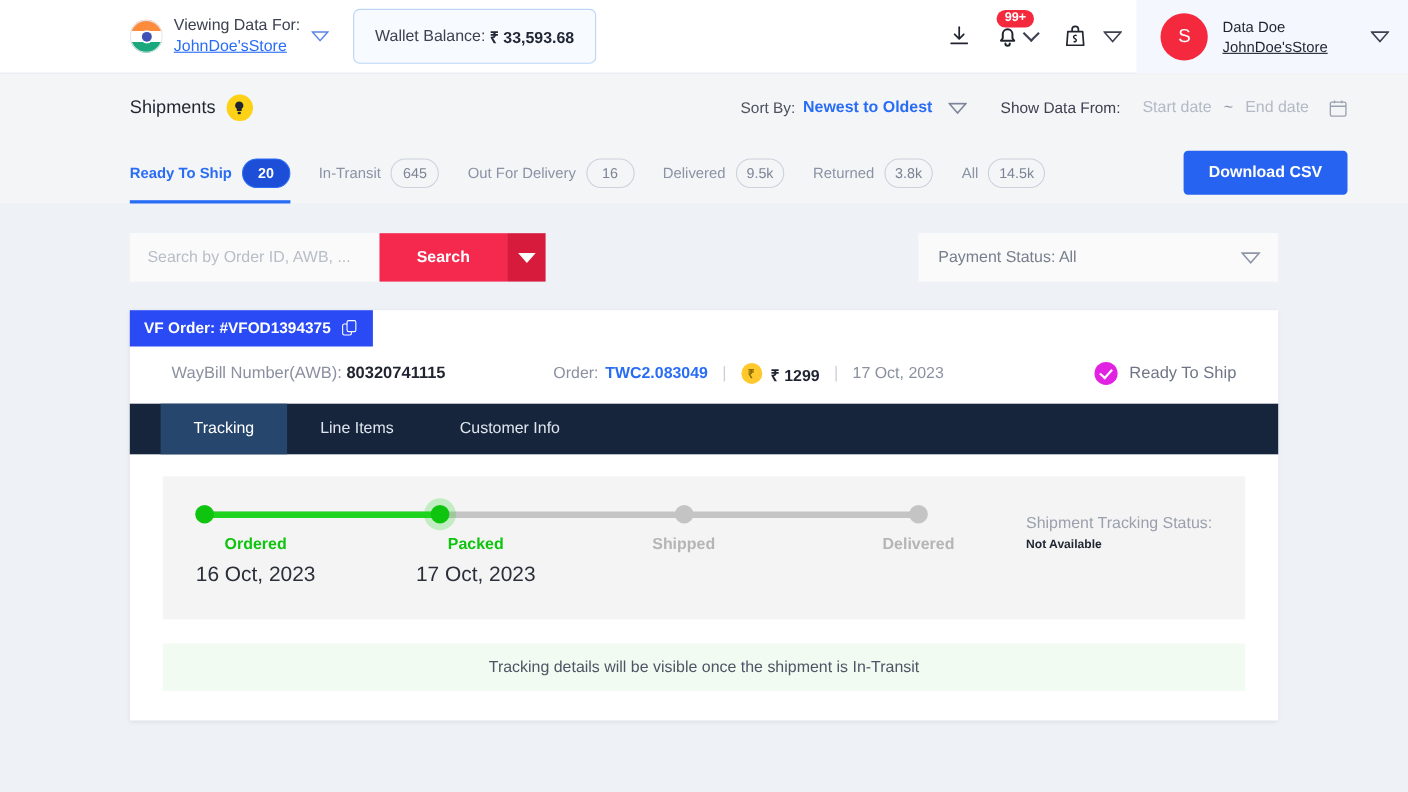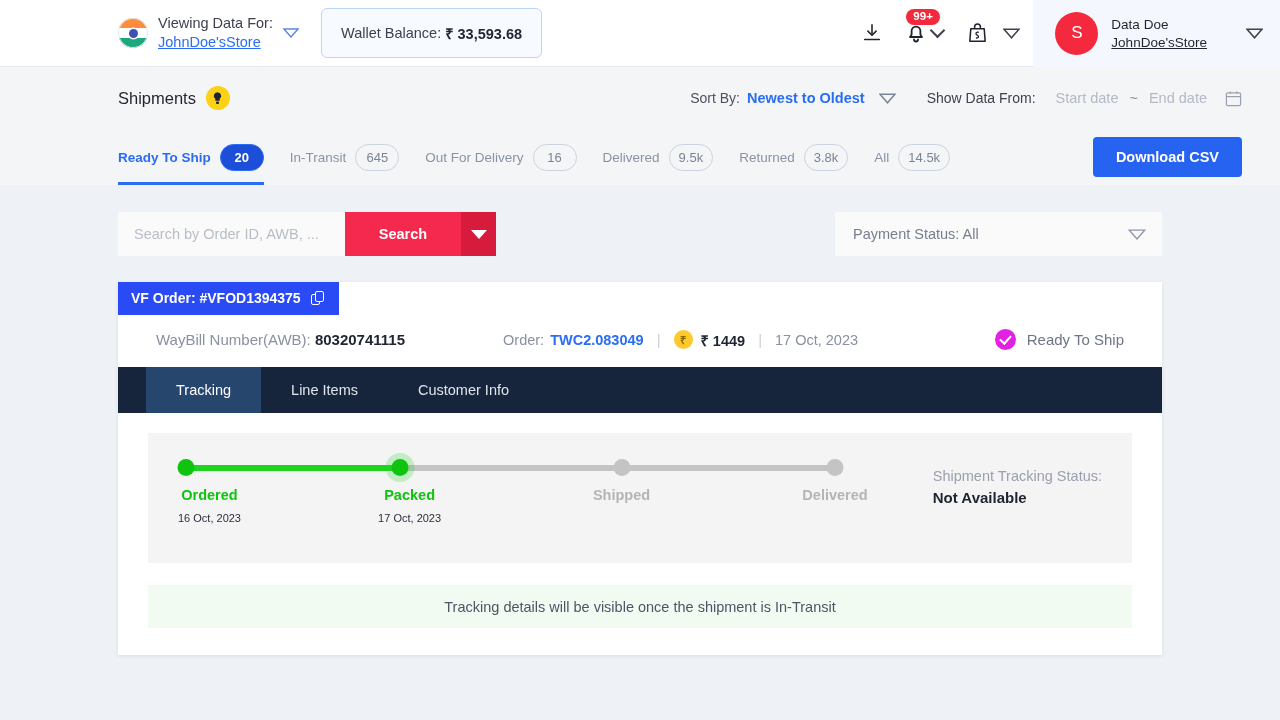--- a/index.html
+++ b/index.html
@@ -76,21 +76,21 @@
     color: #fff; font-size: 17px; display: flex; align-items: center;
     justify-content: center; flex: none;
   }
   .profile-name { font-size: 13.5px; color: #1f2430; line-height: 1.35; }
   .profile-store {
     font-size: 13.5px; color: #1f2430; text-decoration: underline;
     display: block;
   }
 
   
-  .subheader { background: #f4f5f7; padding: 0 0 0 0; }
+  .subheader { background: #f4f5f7; padding: 0 17px 0 0; }
   .sub-row1 {
     height: 62px; display: flex; align-items: center;
     padding-left: 118px; padding-right: 38px;
   }
   .page-title { font-size: 16.5px; color: #1f2430; }
   .bulb {
     width: 24px; height: 24px; border-radius: 50%; background: #fcd116;
     margin-left: 10px; display: flex; align-items: center; justify-content: center;
   }
   .sub-right { margin-left: auto; display: flex; align-items: center; gap: 0; }
@@ -245,25 +245,25 @@
   }
   .step-labels { position: relative; height: 48px; margin-top: 11px; }
   .step-label {
     position: absolute; transform: translateX(-50%); text-align: center;
     white-space: nowrap;
   }
   .step-label.first { transform: none; text-align: left; }
   .step-label.last { transform: translateX(-50%); }
   .step-name { font-size: 14.5px; font-weight: bold; color: #b5b5b5; }
   .step-label.done .step-name { color: #0ec40e; }
-  .step-date { font-size: 11px; color: #2b2f3a; margin-top: 9px; }
+  .step-date { font-size: 19px; color: #2b2f3a; margin-top: 9px; }
 
   .tracking-status { margin-left: auto; padding-left: 30px; padding-top: 9px; }
   .ts-label { font-size: 14.5px; color: #9aa0ad; }
-  .ts-value { font-size: 15px; font-weight: bold; color: #1f2430; margin-top: 5px; }
+  .ts-value { font-size: 11px; font-weight: bold; color: #1f2430; margin-top: 5px; }
 
   .notice {
     margin-top: 22px; background: #f2fbf2; height: 43px;
     display: flex; align-items: center; justify-content: center;
     font-size: 14.5px; color: #4f5564;
   }
 </style>
 </head>
 <body>
 
@@ -427,21 +427,21 @@
       <div class="card-meta">
         <div class="meta-awb">
           <span>WayBill Number(AWB):</span>
           <b>80320741115</b>
         </div>
         <div class="meta-mid">
           <span class="meta-order-label">Order:</span>
           <span class="meta-order-val" style="margin-left:-7px;">TWC2.083049</span>
           <span class="pipe">|</span>
           <span class="coin">₹</span>
-          <span class="meta-price" style="margin-left:-5px;">₹ 1449</span>
+          <span class="meta-price" style="margin-left:-5px;">₹ 1299</span>
           <span class="pipe">|</span>
           <span class="meta-date">17 Oct, 2023</span>
         </div>
         <div class="status-right">
           <span class="status-check"></span>
           <span class="status-text">Ready To Ship</span>
         </div>
       </div>
 
       <div class="card-tabs">

